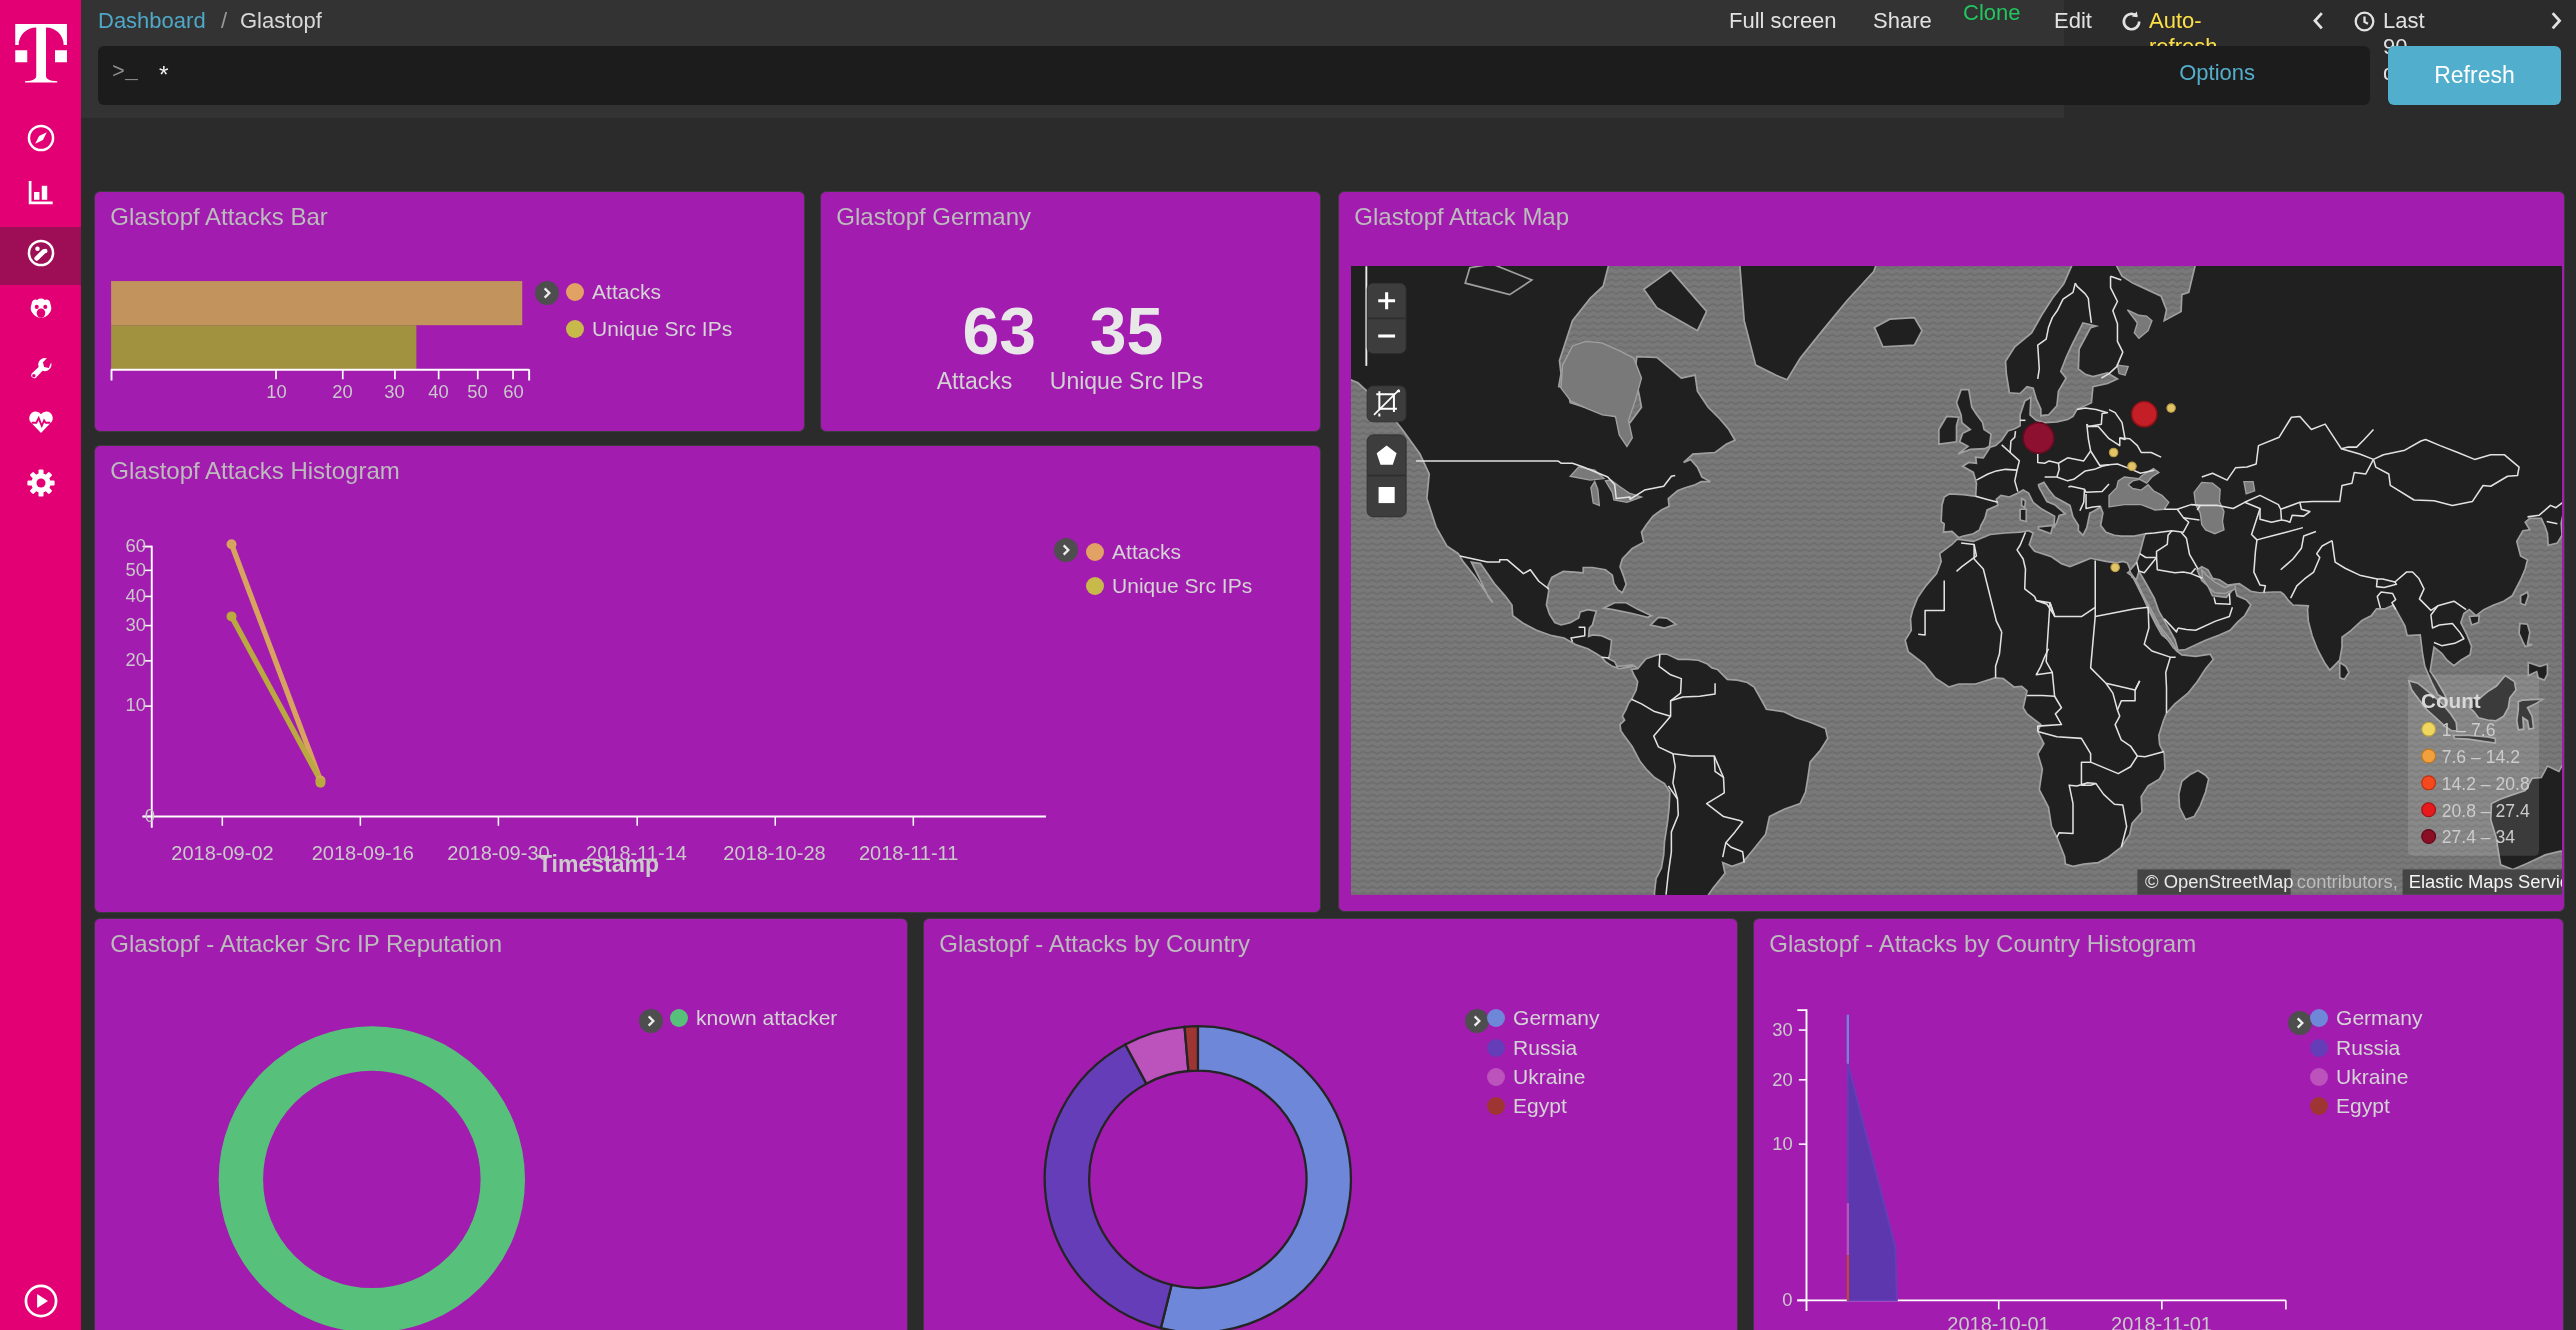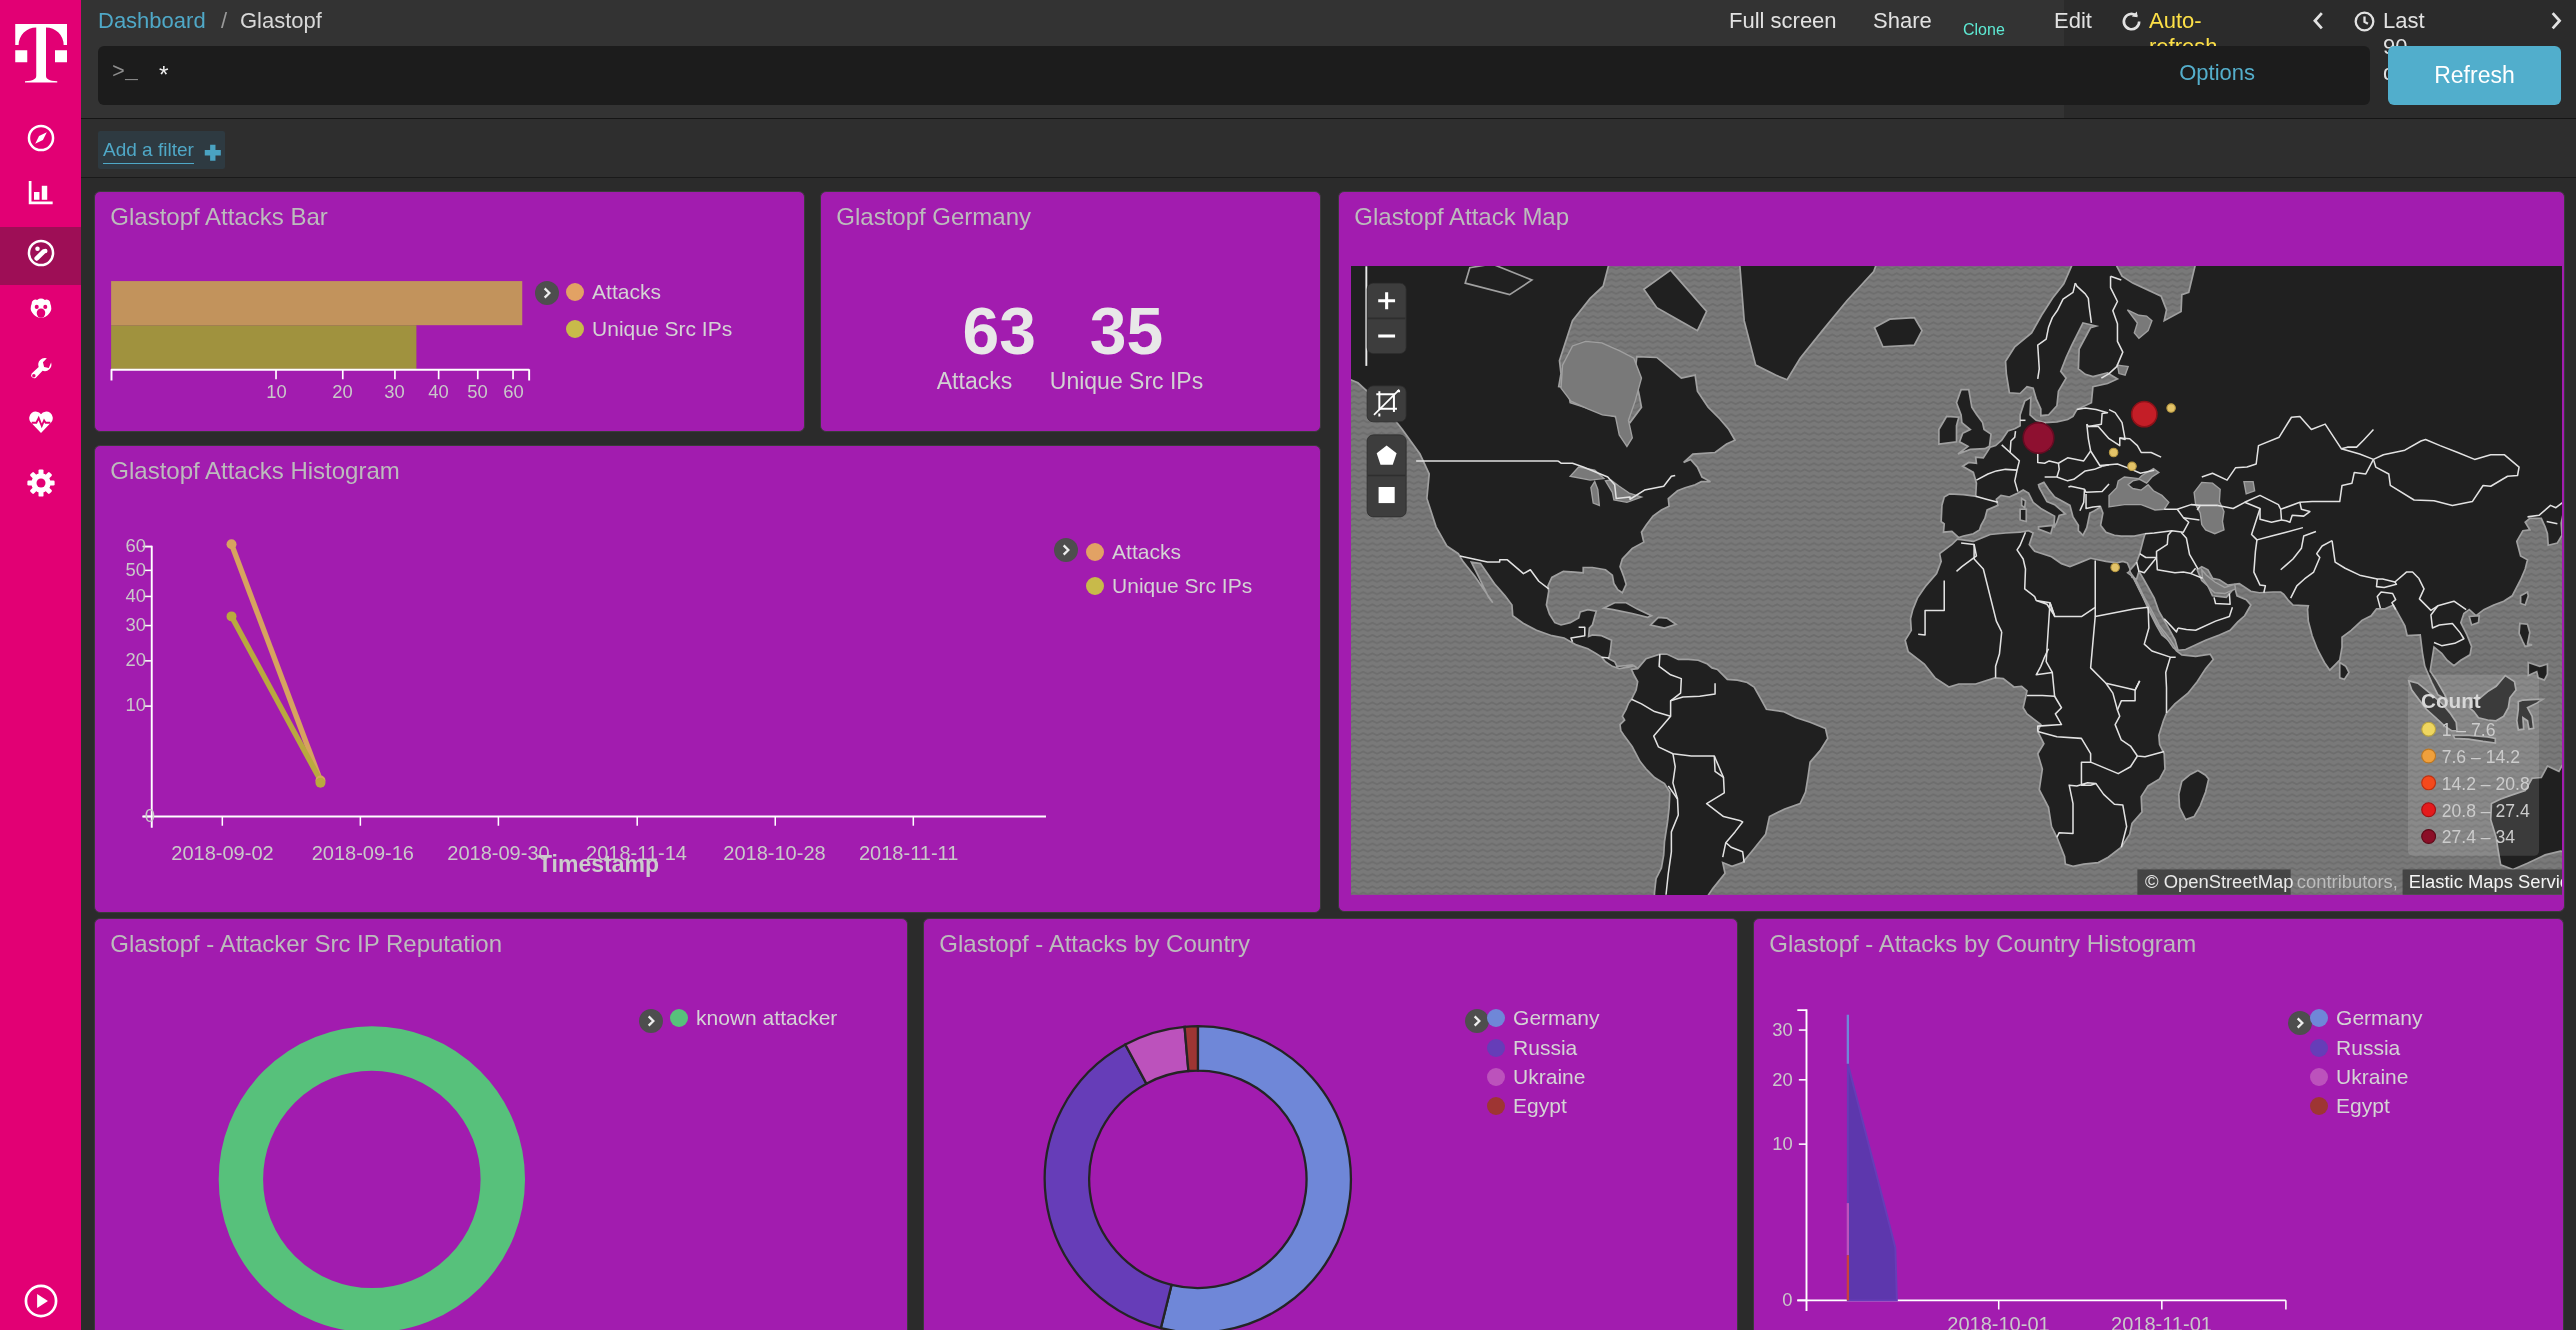--- a/index.html
+++ b/index.html
@@ -71,21 +71,21 @@
    <path d="M17,13 L31,22 L17,31 Z" fill="#fff"></path>
  </svg>
 </div>
 
 <div class="abs" style="left:81px;top:0;width:1983px;height:118px;background:#333">
  <div class="abs" style="left:17px;top:7.7px;font-size:22px;color:#4fa8c7">Dashboard</div>
  <div class="abs" style="left:140px;top:7.7px;font-size:22px;color:#9a9a9a">/</div>
  <div class="abs" style="left:159px;top:7.7px;font-size:22px;color:#d8d8d8">Glastopf</div>
  <div class="abs" style="left:1648px;top:7.7px;font-size:22px;color:#e2e2e2">Full screen</div>
  <div class="abs" style="left:1792px;top:7.7px;font-size:22px;color:#e2e2e2">Share</div>
- <div class="abs" style="left:1882px;top:21px;font-size:16px;color:#5eead4">Clone</div>
+ <div class="abs" style="left:1882px;top:0;font-size:22px;color:#22c55e">Clone</div>
  <div class="abs" style="left:1973px;top:7.7px;font-size:22px;color:#e2e2e2">Edit</div>
  <svg class="abs" style="left:2039px;top:10px" width="23" height="23" viewBox="0 0 30 30">
         <path d="M25,15 a10,10 0 1 1 -3,-7" stroke="#e2e2e2" stroke-width="3.4" fill="none"></path>
         <path d="M22,2 L23,9.5 L15.5,8.5 Z" fill="#e2e2e2"></path>
       </svg>
  <div class="abs" style="left:2068px;top:7.7px;font-size:22px;color:#fde047">Auto-refresh</div>
  <svg class="abs" style="left:2227px;top:10px" width="21.5" height="21.5" viewBox="0 0 28 28">
         <path d="M18,4 L9,14 L18,24" stroke="#e2e2e2" stroke-width="3.6" fill="none"></path>
       </svg>
  <svg class="abs" style="left:2272px;top:10px" width="23" height="23" viewBox="0 0 30 30">
@@ -95,27 +95,20 @@
  <div class="abs" style="left:2302px;top:7.7px;font-size:22px;color:#e2e2e2">Last 90 days</div>
  <svg class="abs" style="left:2464px;top:10px" width="21.5" height="21.5" viewBox="0 0 28 28">
         <path d="M10,4 L19,14 L10,24" stroke="#e2e2e2" stroke-width="3.6" fill="none"></path>
       </svg>
  <div class="abs" style="left:17px;top:46px;width:2272px;height:59px;background:#1c1c1c;border-radius:6.1px">
    <div class="abs" style="left:14px;top:14px;font-size:21.5px;color:#8e8e8e;font-family:'Liberation Mono',monospace">&gt;_</div>
    <div class="abs" style="left:61px;top:15.3px;font-size:24.5px;color:#efefef">*</div>
    <div class="abs" style="right:115px;top:14px;font-size:22px;color:#54aecb">Options</div>
  </div>
  <div class="abs" style="left:2307px;top:46px;width:173px;height:59px;background:#51aecc;border-radius:6.1px;display:flex;align-items:center;justify-content:center;font-size:23px;color:#fff">Refresh</div>
-</div>
-<div class="abs" style="left:81px;top:118px;width:2495px;height:60px;background:#2e2e2e;border-top:1.5px solid #151515;border-bottom:1.5px solid #1a1a1a">
-  <div class="abs" style="left:17px;top:12.3px;width:127px;height:38px;background:#2e3a41;border-radius:2.3px"></div>
-  <div class="abs" style="left:22px;top:20px;font-size:19px;color:#4fa8c7;border-bottom:1.5px solid #4fa8c7;padding-bottom:2.3px">Add a filter</div>
-  <svg class="abs" style="left:123px;top:24.5px" width="17.6" height="17.6" viewBox="0 0 23 23">
-        <path d="M11.5,1 V22 M1,11.5 H22" stroke="#4aa3c2" stroke-width="7"></path>
-      </svg>
 </div>
 
 <div class="panel" style="left:94px;top:191px;width:711px;height:241px">
  <div class="ptitle">Glastopf Attacks Bar</div>
  <svg class="abs" style="left:0;top:0" width="708" height="238" viewBox="0 0 923 310">
   <rect x="21" y="116" width="536" height="57.5" fill="#c2935c"></rect>
   <rect x="21" y="173.5" width="398" height="57" fill="#a0923e"></rect>
   <path d="M21,231.5 H566" stroke="#fff" stroke-width="2.5"></path>
   <path d="M21.5,231 v14.5 M566,231 v14.5" stroke="#fff" stroke-width="2.5"></path>
   <path d="M236,231 v13" stroke="#fff" stroke-width="2.2"></path>

